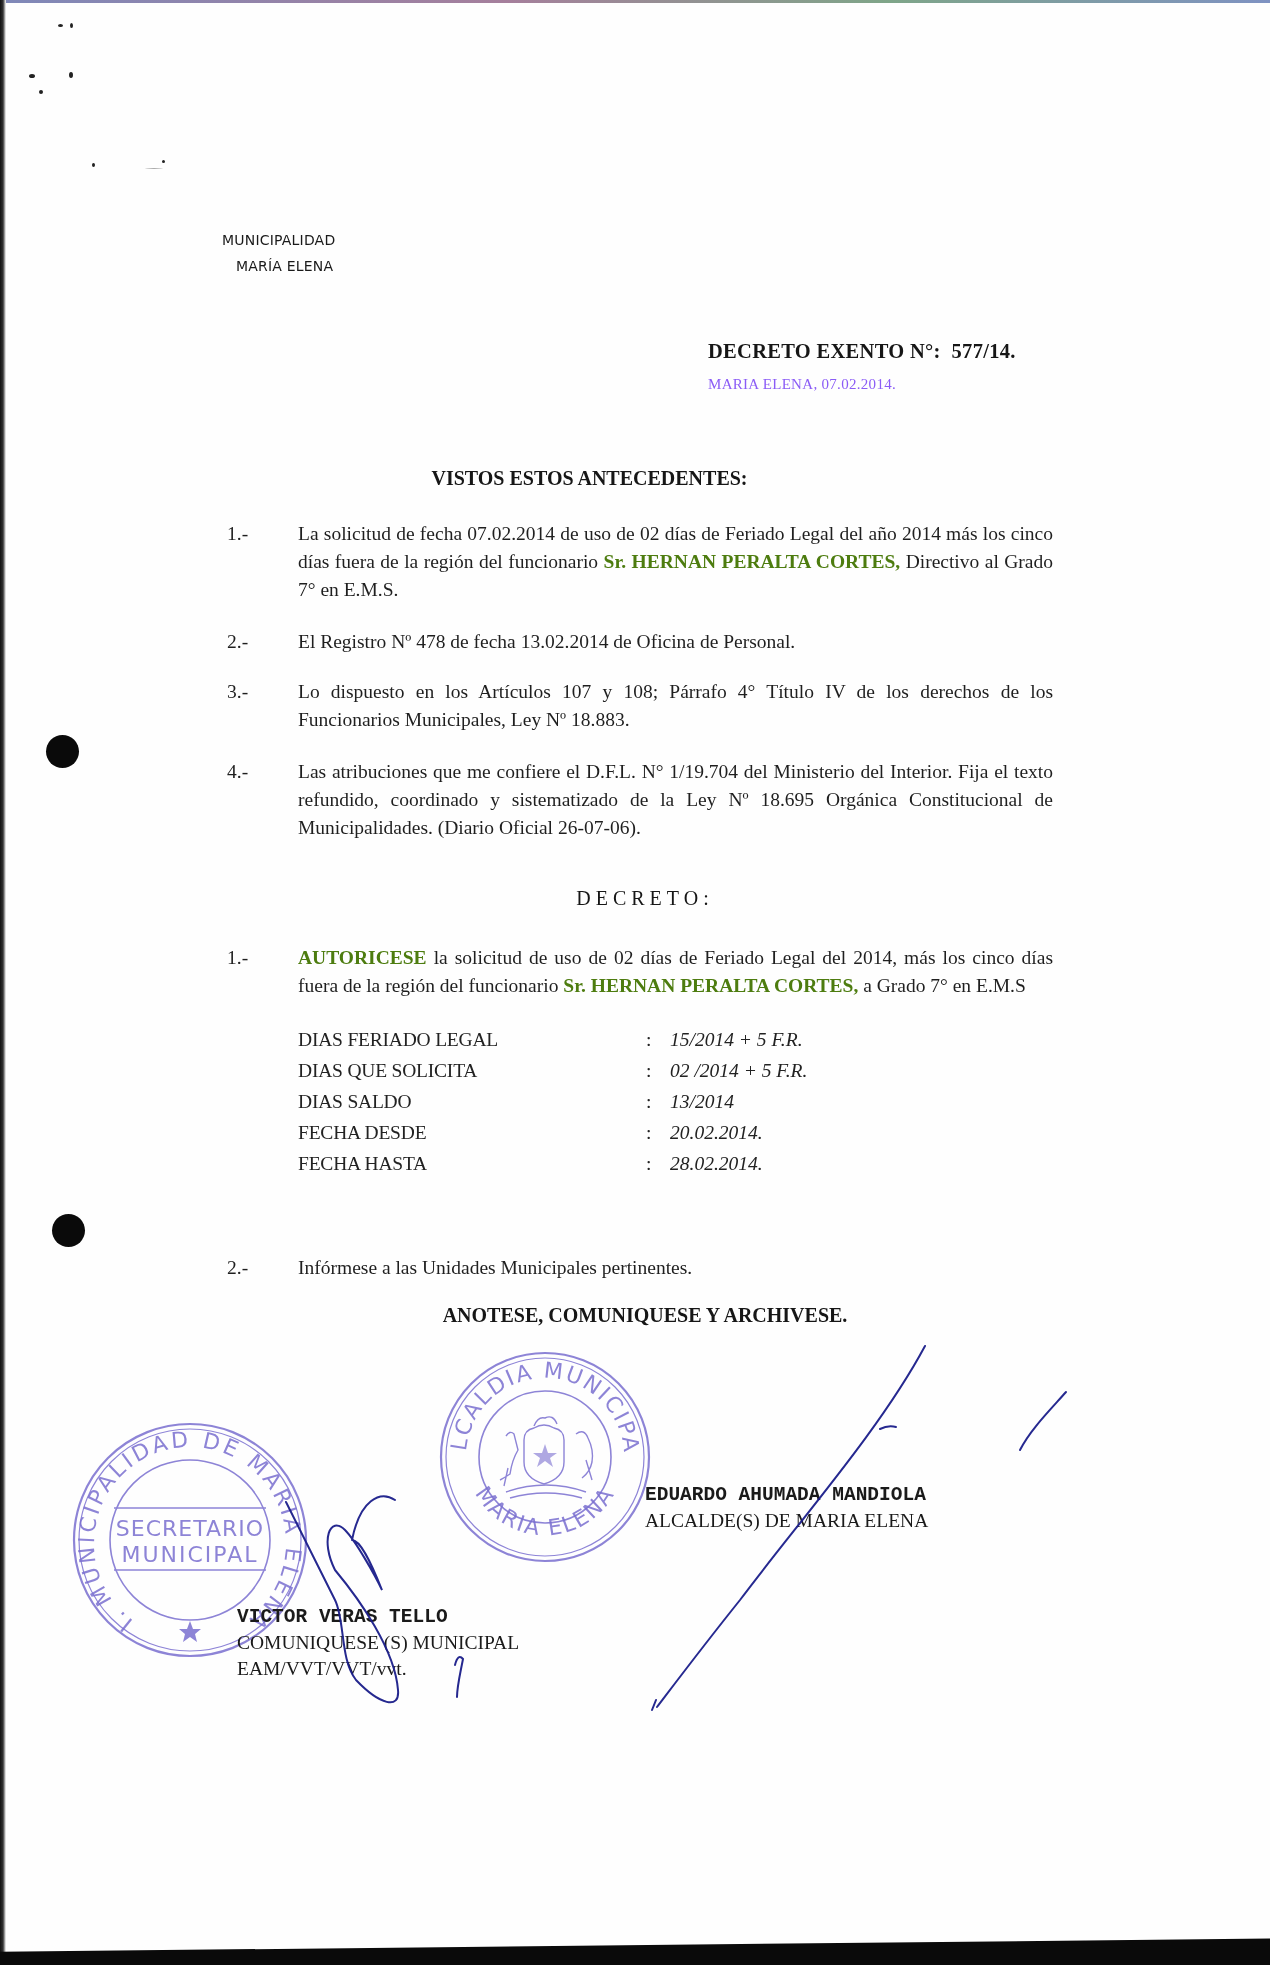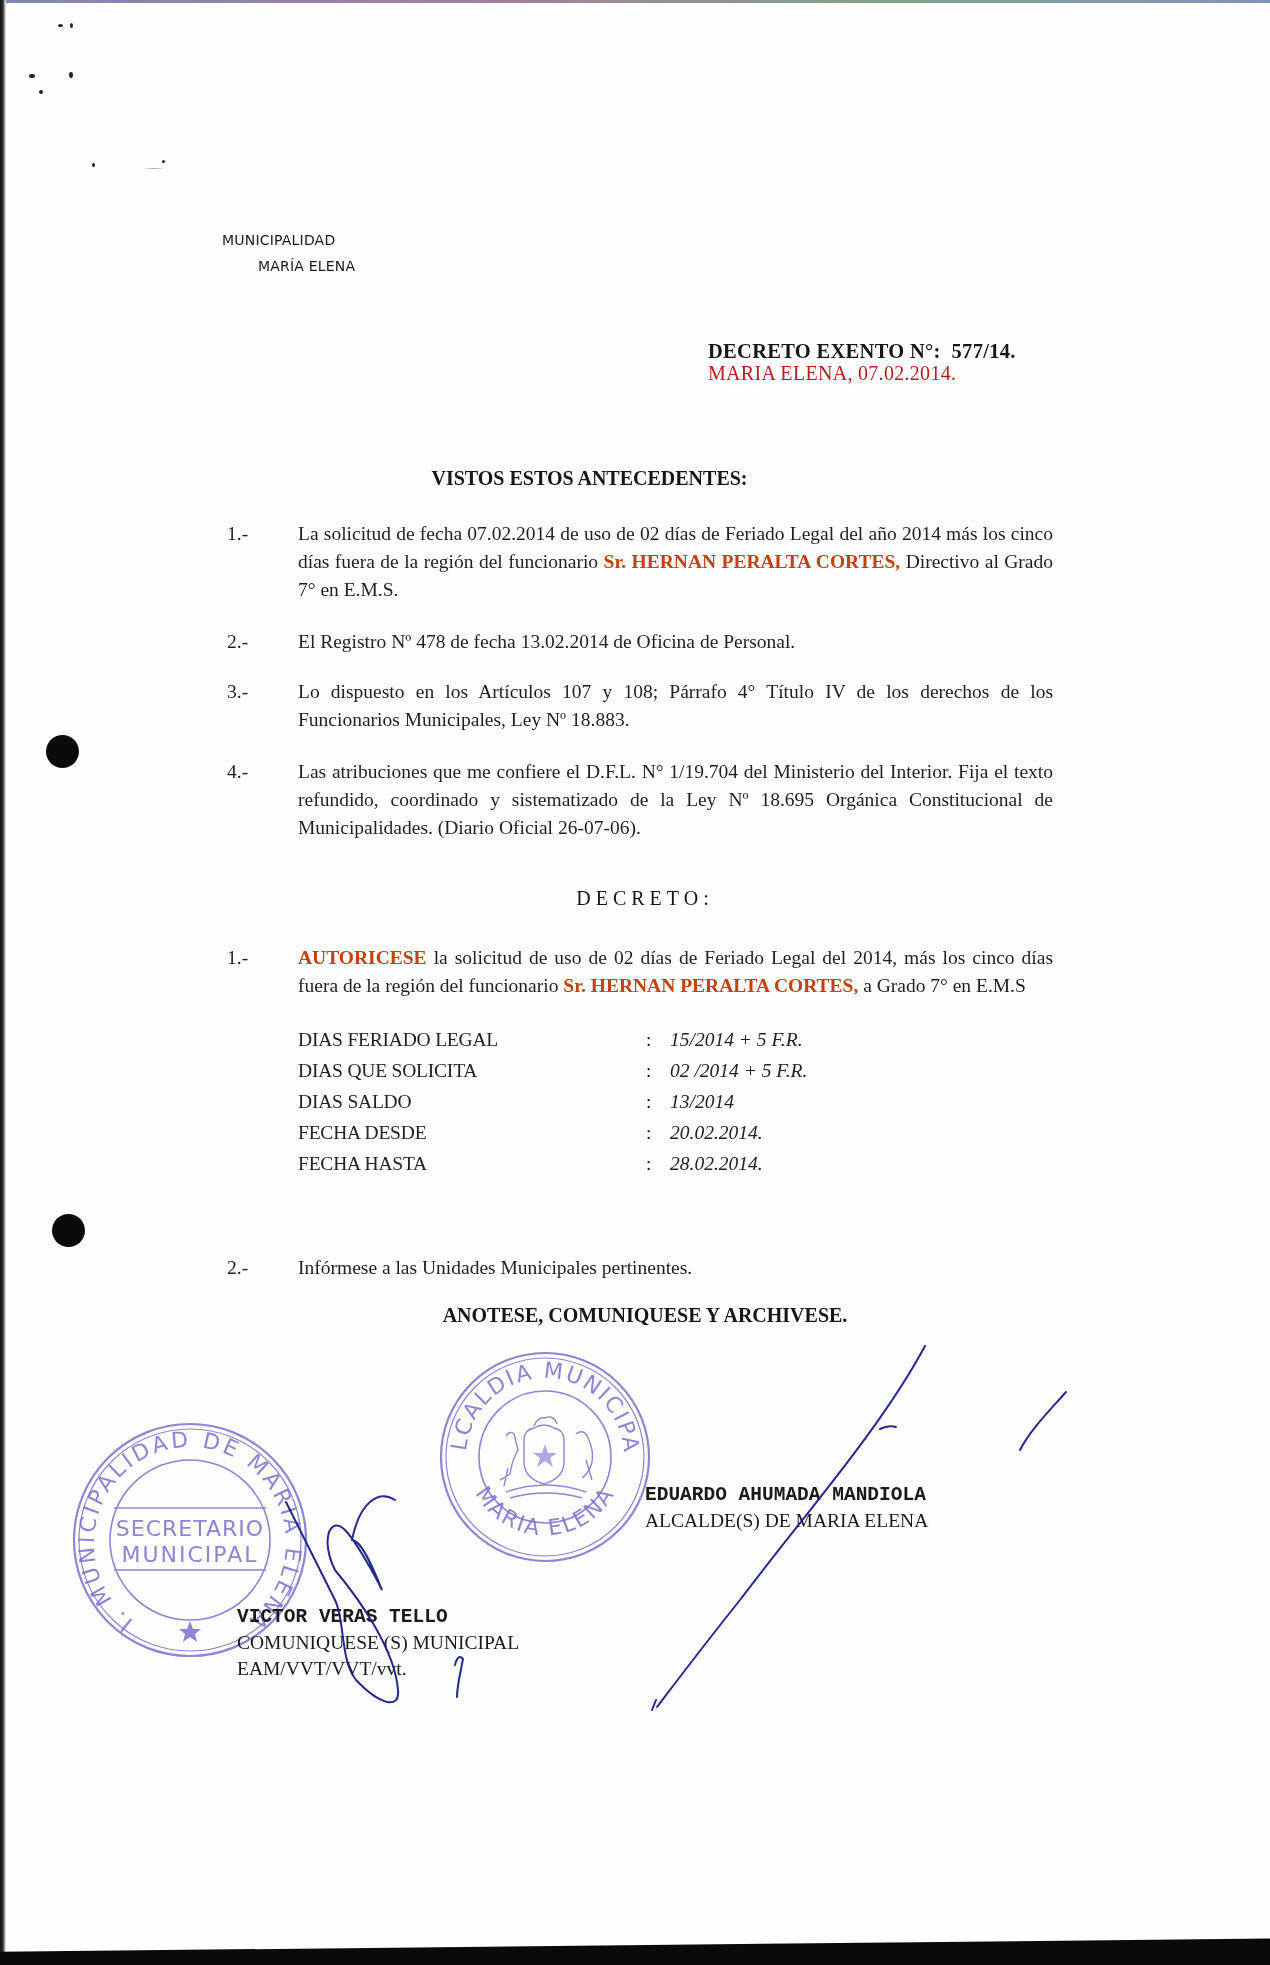--- a/index.html
+++ b/index.html
@@ -10,34 +10,34 @@
       color: #161616;
     }
     .page { position: absolute; left: 0; top: 0; width: 1270px; height: 1965px; background: #fefefe; }
     .scan-left { position: absolute; left: 0; top: 0; width: 6px; height: 1965px; background: linear-gradient(to right, #111 0, #333 3px, #bbb 5px, #fff 6px); }
     .scan-top { position: absolute; left: 0; top: 0; width: 1270px; height: 3px; background: linear-gradient(to right, #2a3a8a, #6a2a5a 40%, #2a6a3a 70%, #2a4a9a); opacity: .6; }
     .scan-bottom { position: absolute; left: -20px; top: 1952px; width: 1320px; height: 40px; background: #0a0a0a; transform: rotate(-0.6deg); transform-origin: left top; }
     .abs { position: absolute; white-space: nowrap; }
 
     .letterhead { left: 222px; font-family: "DejaVu Sans", "Liberation Sans", sans-serif; font-size: 14px; color: #1a1a1a; letter-spacing: .2px; text-align: center; }
     .lh1 { top: 232px; left: 222px; }
-    .lh2 { top: 258px; left: 236px; margin-left: 22px; }
+    .lh2 { top: 258px; left: 236px; }
 
     .decree-no { left: 708px; top: 340px; font-size: 20.5px; font-weight: bold; letter-spacing: .3px; }
-    .decree-place { left: 708px; top: 362px; font-size: 20px; letter-spacing: .3px; color: #b91c1c; }
+    .decree-place { left: 708px; top: 376px; font-size: 15px; letter-spacing: .3px; color: #8b5cf6; }
 
     .heading { font-size: 20px; font-weight: bold; text-align: center; }
     .h-vistos { left: 0; width: 1164px; top: 467px; padding-left: 15px; box-sizing: border-box; }
     .h-decreto { left: 0; width: 1270px; top: 887px; font-weight: normal; letter-spacing: 5px; padding-left: 20px; box-sizing: border-box; }
     .h-anotese { left: 0; width: 1270px; top: 1304px; padding-left: 20px; box-sizing: border-box; }
 
     .item { position: absolute; left: 227px; width: 830px; font-size: 19.5px; line-height: 28px; color: #1f1f1f; }
     .item .num { position: absolute; left: 0; top: 0; width: 60px; }
     .item .txt { position: absolute; left: 71px; width: 755px; text-align: justify; text-align-last: left; }
-    .item b { font-weight: bold; color: #c2410c; }
+    .item b { font-weight: bold; color: #4d7c0f; }
 
     .it1 { top: 520px; } .it2 { top: 628px; } .it3 { top: 678px; } .it4 { top: 758px; }
     .dt1 { top: 944px; } .dt2 { top: 1254px; }
 
     .detail { position: absolute; left: 298px; top: 1024px; font-size: 19.5px; line-height: 31px; color: #222; }
     .detail .row { position: relative; height: 31px; width: 600px; }
     .detail .lbl { position: absolute; left: 0; letter-spacing: -.2px; }
     .detail .colon { position: absolute; left: 348px; }
     .detail .val { position: absolute; left: 372px; font-style: italic; }
 

